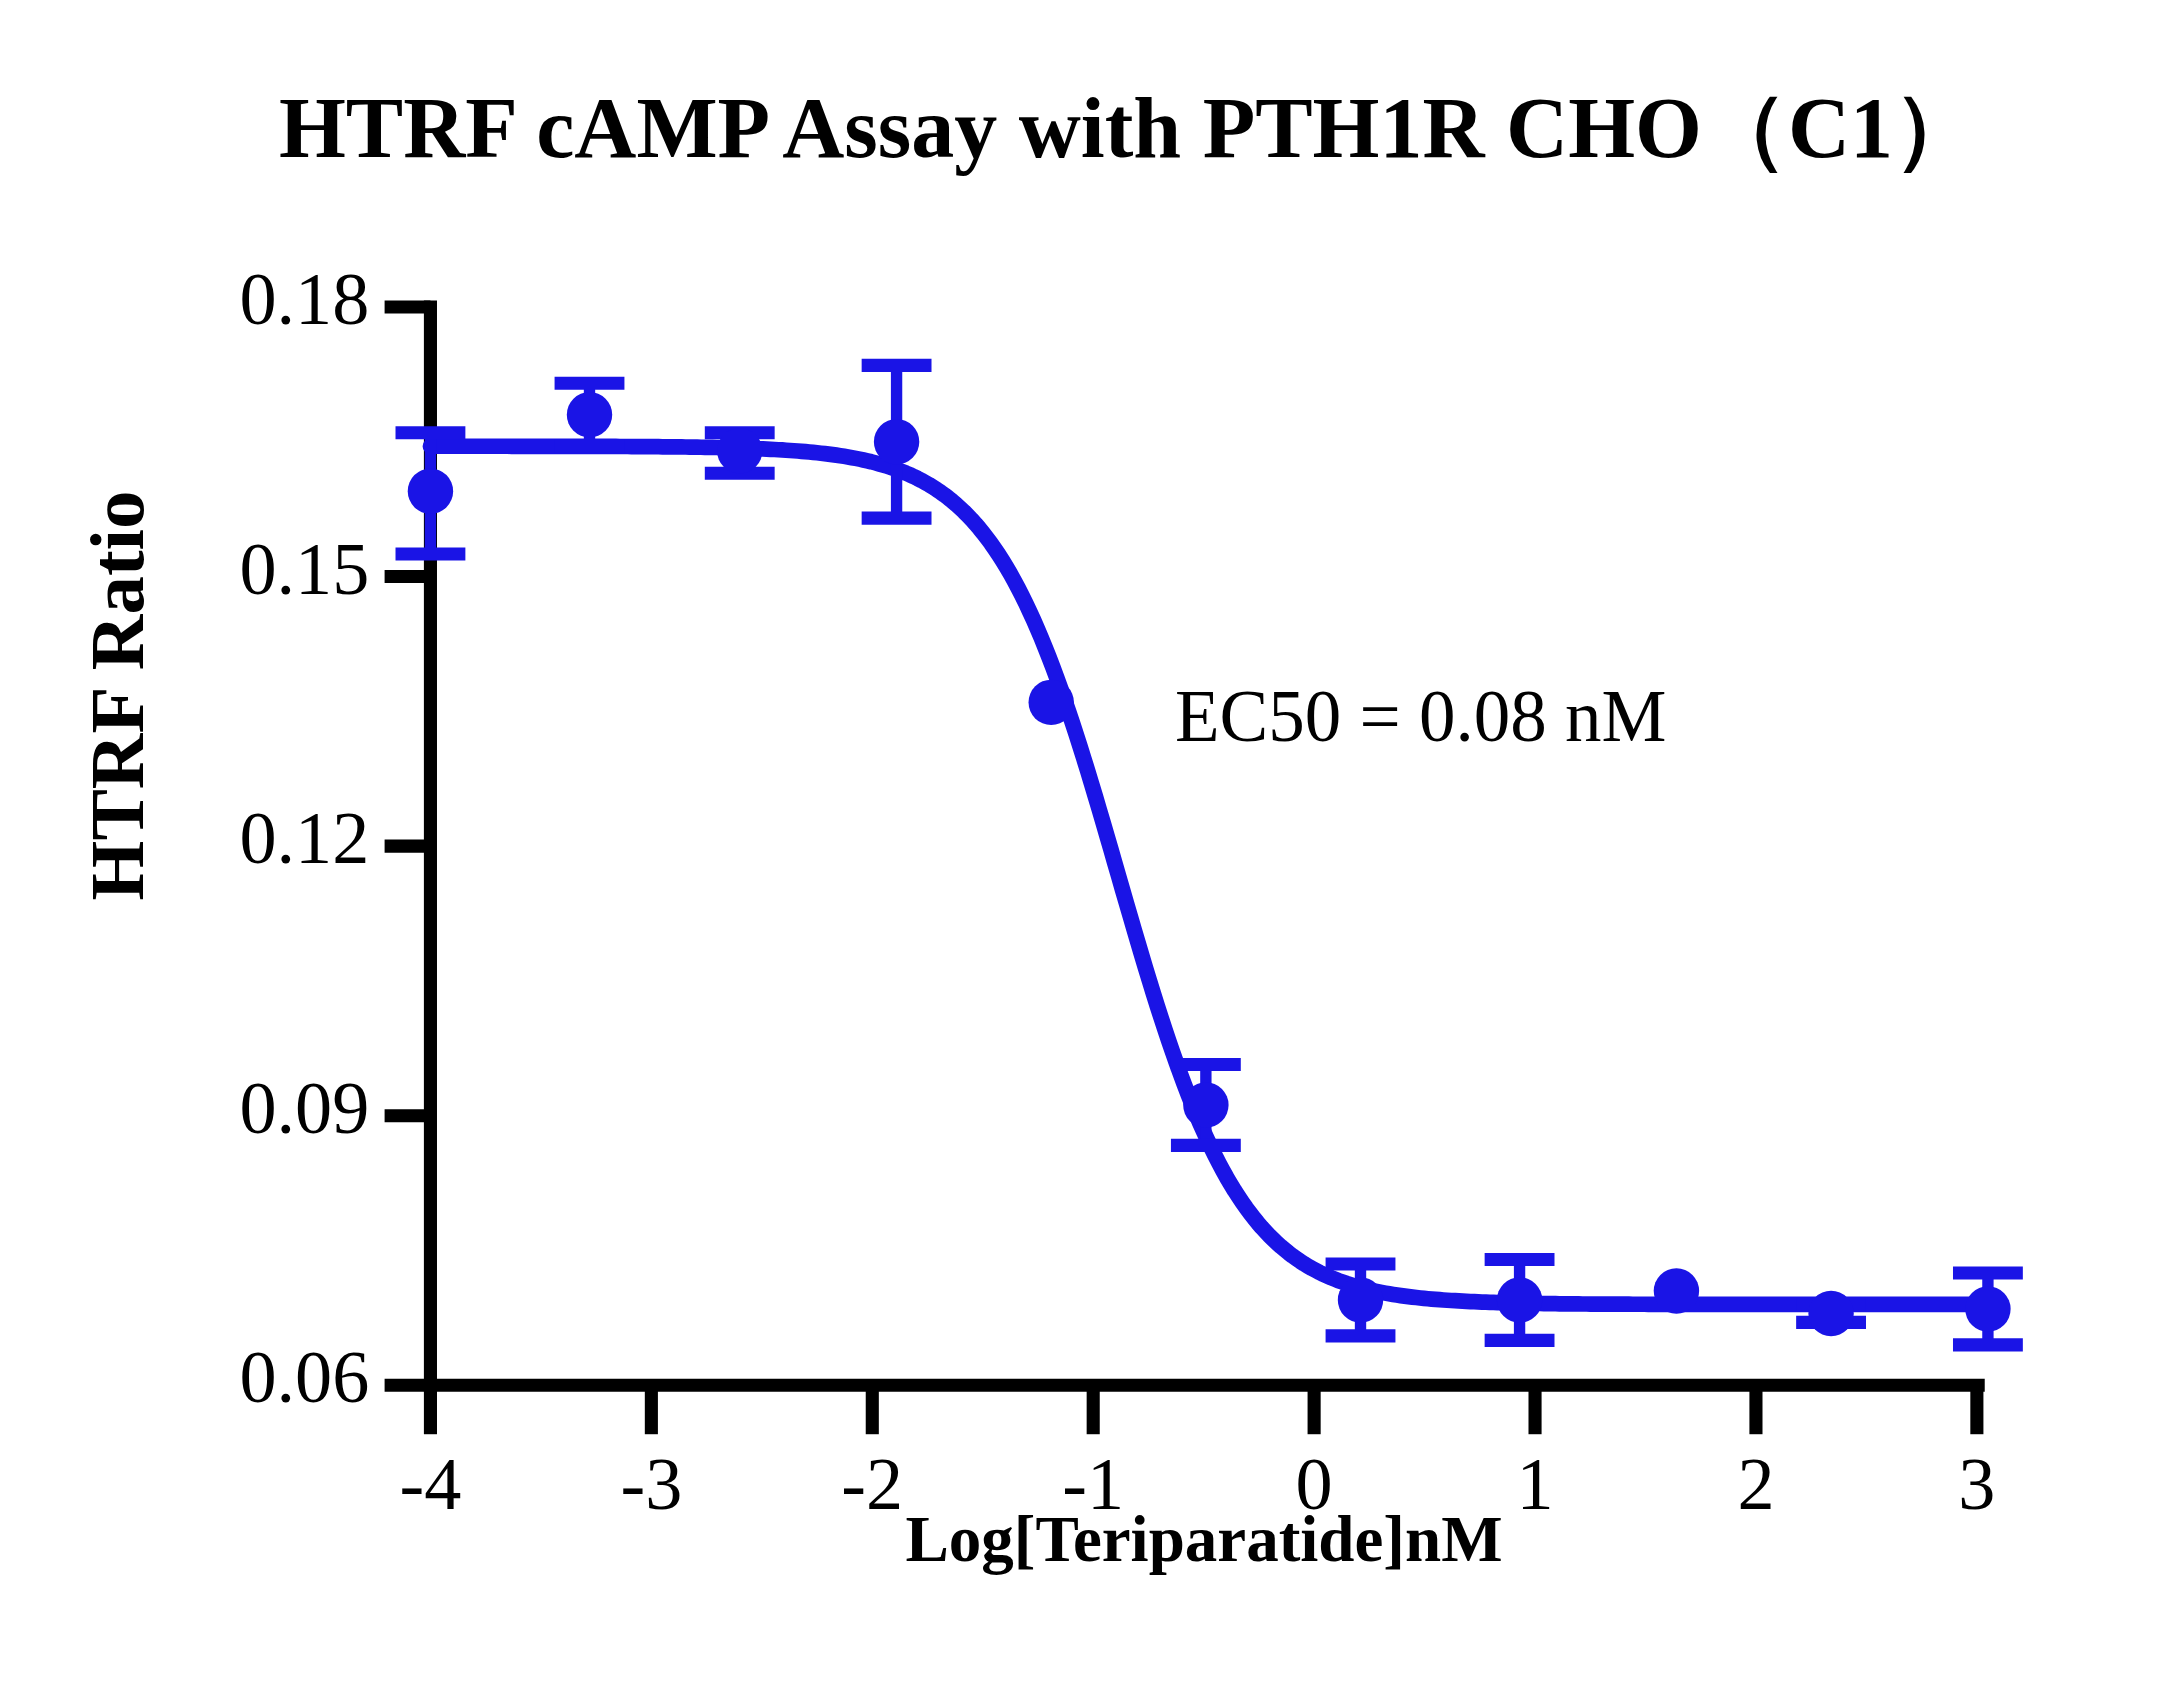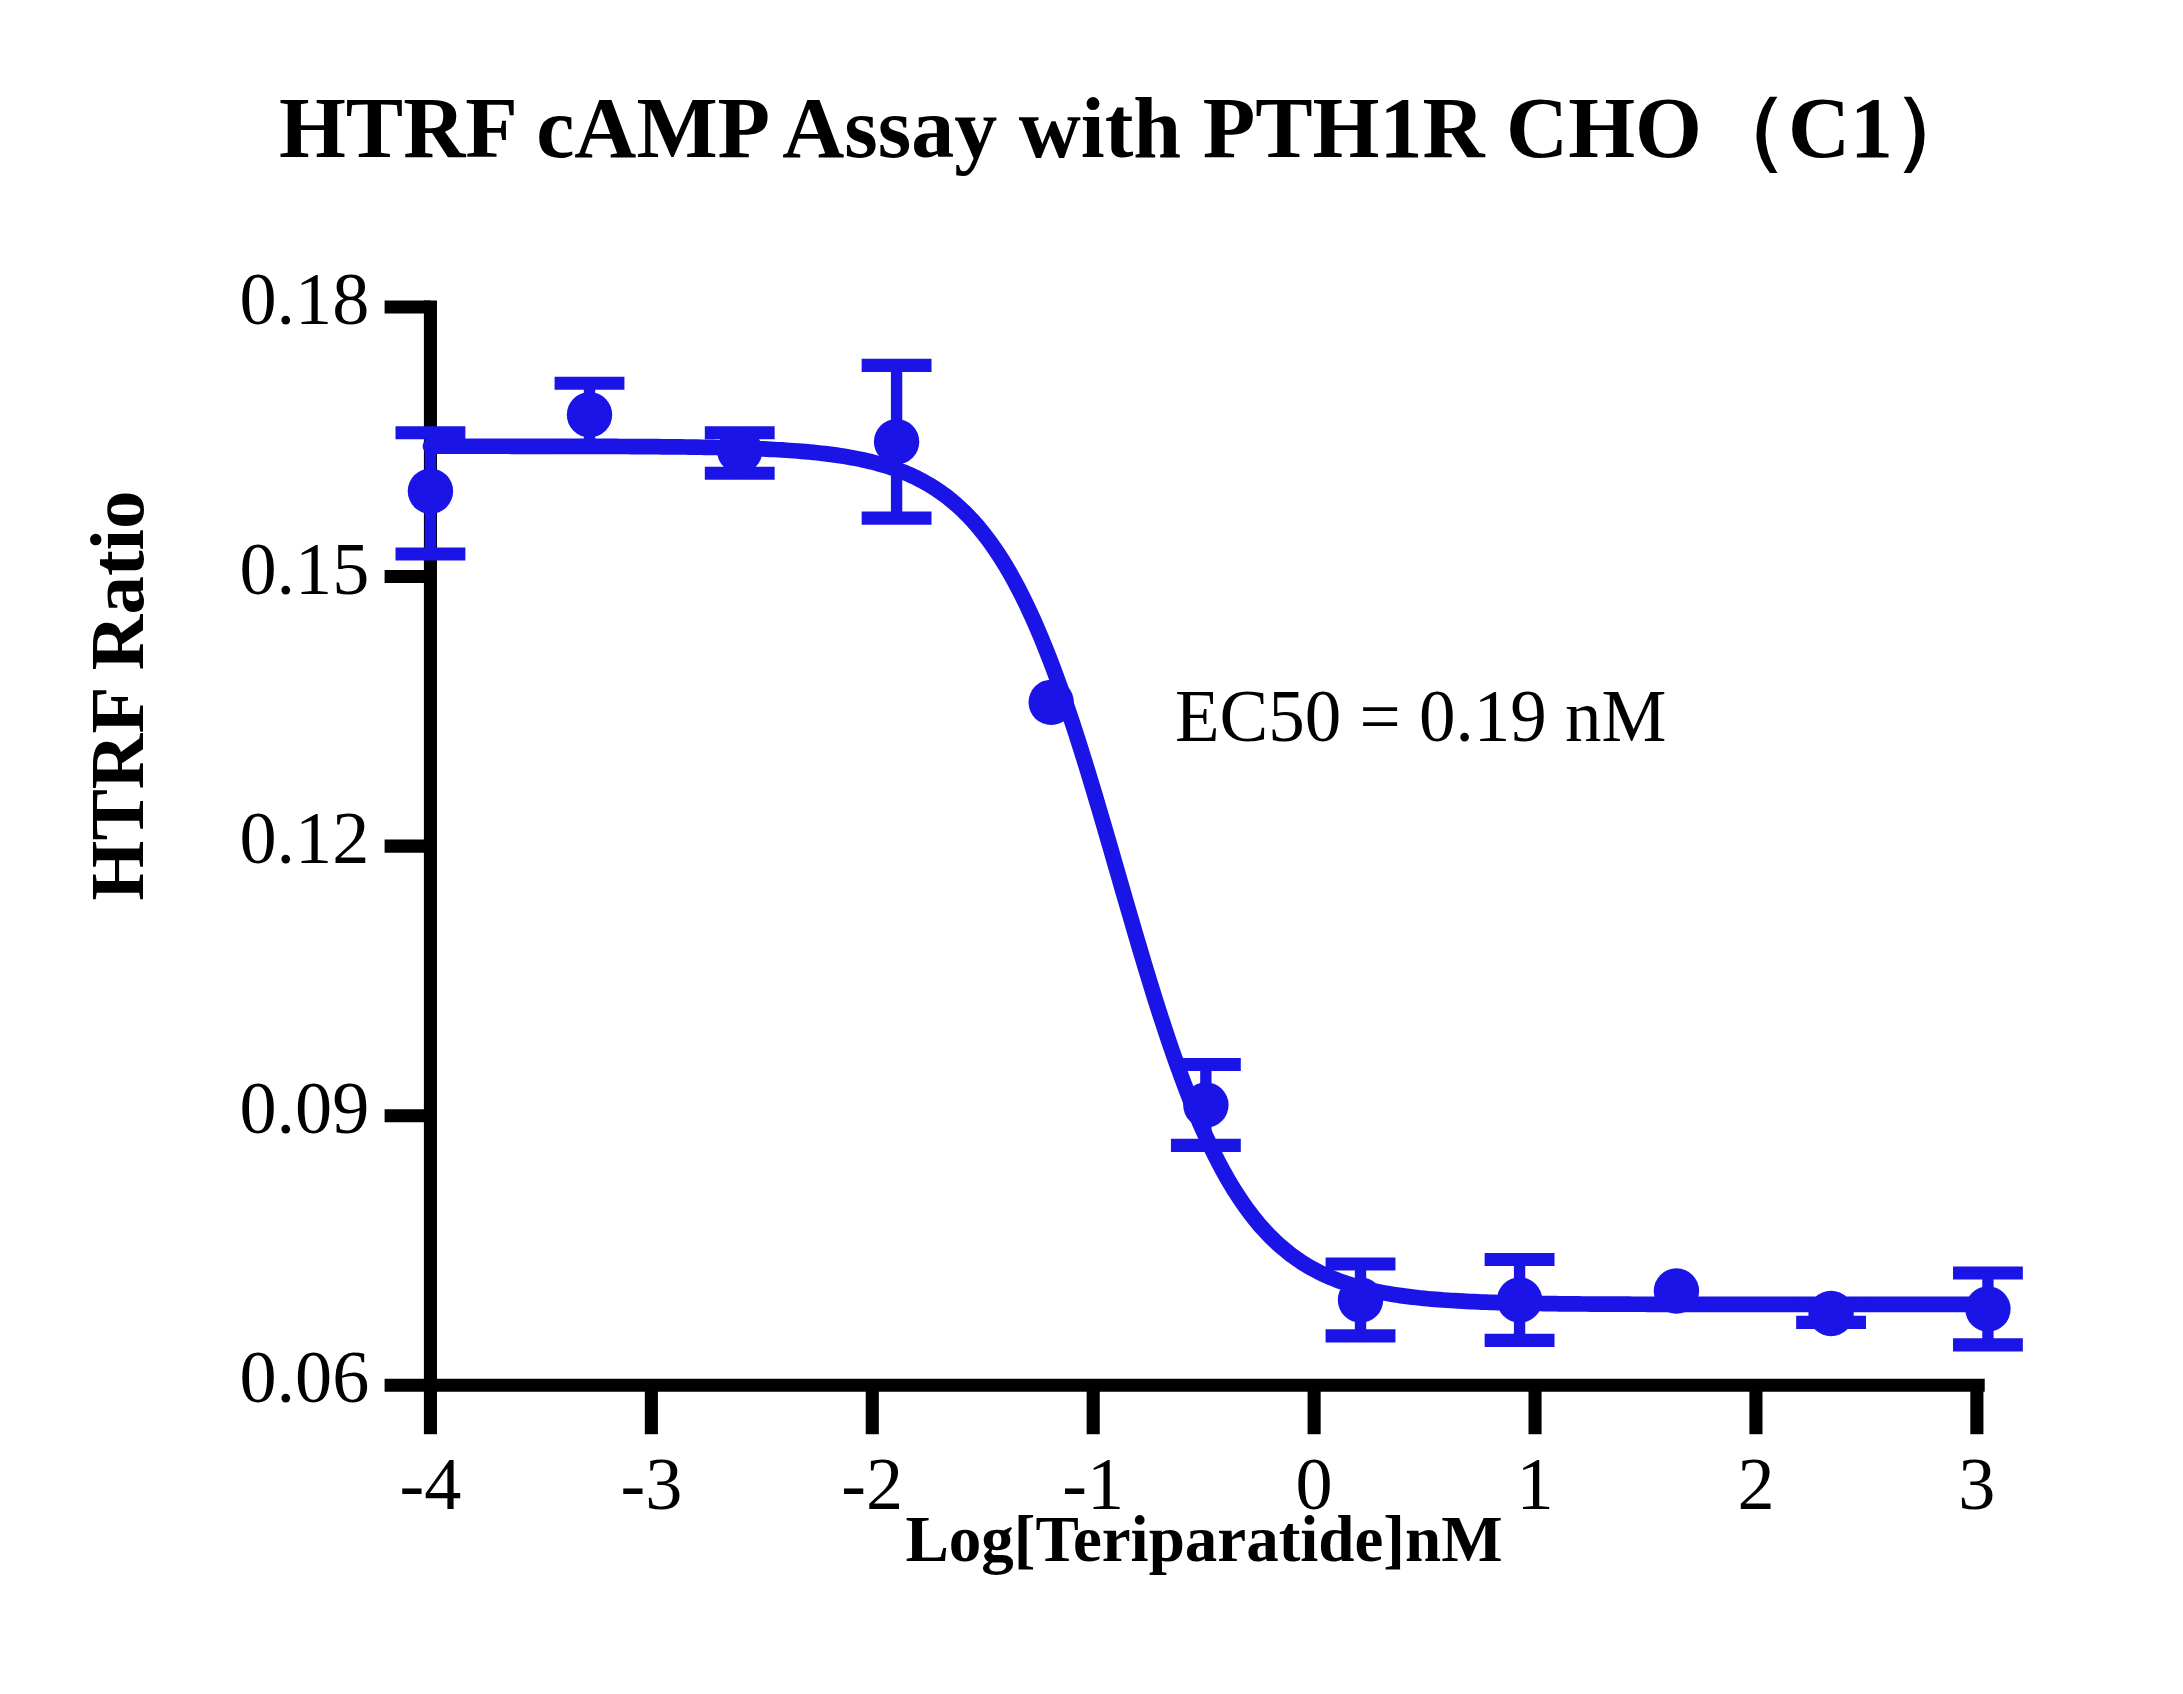--- a/index.html
+++ b/index.html
@@ -187,16 +187,16 @@
         <circle cx="3115.2599999999998" cy="2977.458333333333" r="52" fill="#1a14e6"></circle>
         <circle cx="3479.58" cy="2977.458333333333" r="52" fill="#1a14e6"></circle>
         <circle cx="3838.8399999999997" cy="2956.875" r="52" fill="#1a14e6"></circle>
         <circle cx="4193.04" cy="3008.333333333333" r="52" fill="#1a14e6"></circle>
         <circle cx="4552.299999999999" cy="2998.0416666666665" r="52" fill="#1a14e6"></circle>
       </g>
   </svg>
 
   <div id="y-axis-title">HTRF Ratio</div>
   <div id="x-axis-title">Log[Teriparatide]nM</div>
-  <div id="ec50-annotation">EC50 = 0.19 nM</div>
+  <div id="ec50-annotation">EC50 = 0.08 nM</div>
 
 </div>
 
 
 </body></html>

